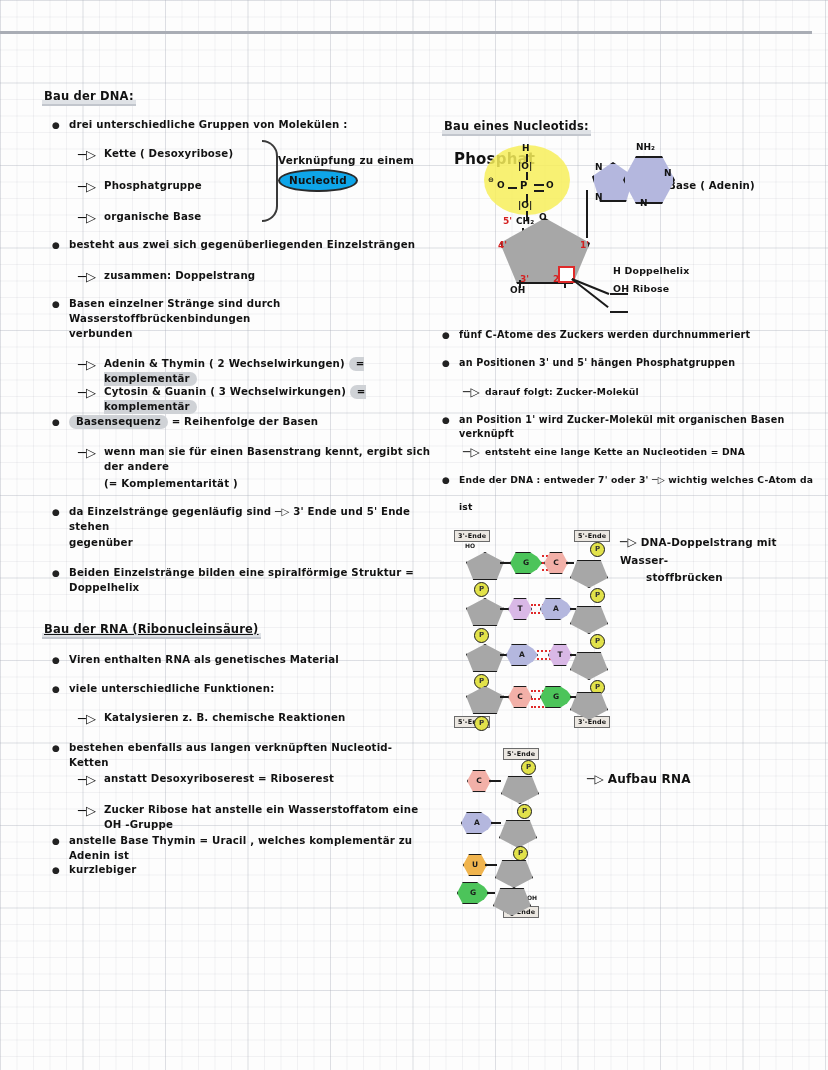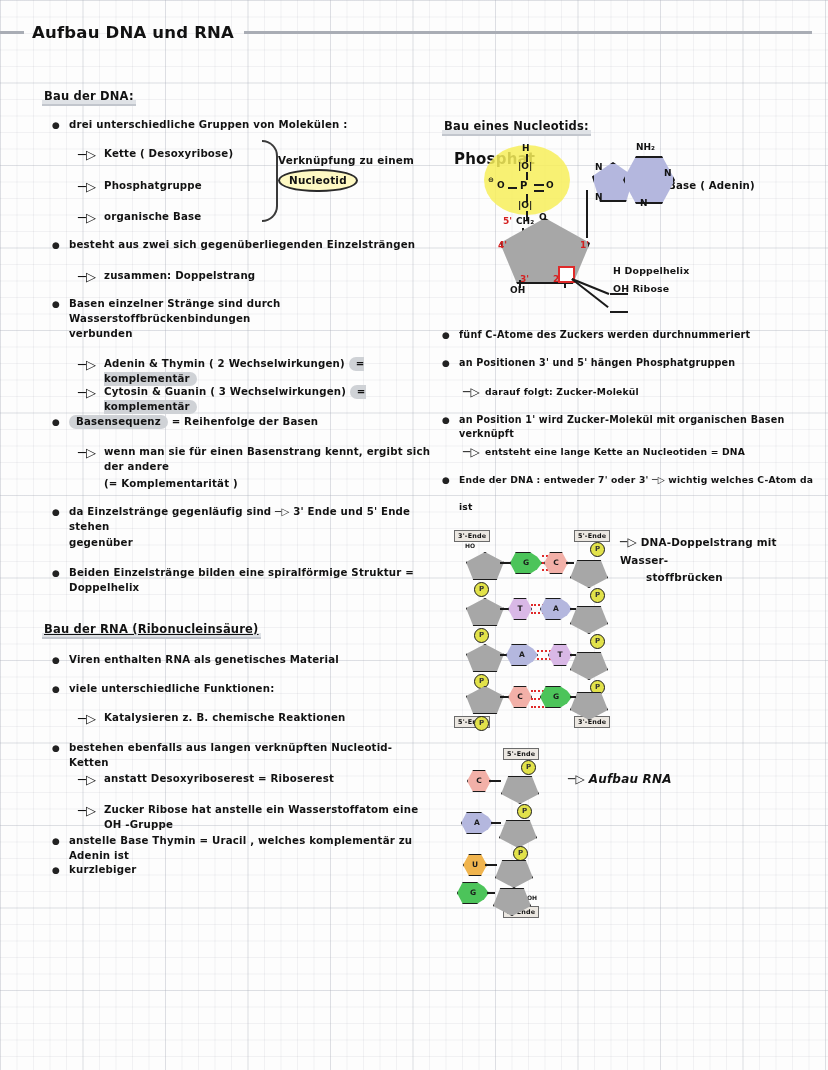--- a/index.html
+++ b/index.html
@@ -32,21 +32,21 @@
   .arrow{position:absolute;font-size:10.2px;line-height:1.45;}
   .arrow .ar{position:absolute;left:0;top:-1px;font-size:13px;}
   .arrow .txt{display:block;padding-left:26px;}
   .hl{background:#cfd2d6;border-radius:9px;padding:1px 7px 2px 7px;}
   .plain{position:absolute;font-size:10.2px;line-height:1.45;}
 
   
   #brace{position:absolute;left:262px;top:140px;width:14px;height:78px;
          border:2.2px solid #3a3a3a;border-left:none;border-radius:0 26px 26px 0;}
   #brace-label{position:absolute;left:278px;top:152px;font-size:10.4px;line-height:1.6;}
-  .ellipse{display:inline-block;border:2px solid #2a2a2a;border-radius:50%;padding:1px 9px 2px 9px;background:#fef9c3;}
+  .ellipse{display:inline-block;border:2px solid #2a2a2a;border-radius:50%;padding:1px 9px 2px 9px;background:#0ea5e9;}
 
   
   #nucleotide{position:absolute;left:440px;top:140px;width:380px;height:170px;}
   #phos-glow{position:absolute;left:44px;top:5px;width:86px;height:70px;border-radius:50%;
              background:#f7ef5a;opacity:.85;}
   .chem{position:absolute;font-size:9px;font-weight:700;white-space:nowrap;}
   .chem.red{color:#d41f1f;}
   .bond{position:absolute;background:#1b1b1b;}
   #sugar{position:absolute;left:60px;top:78px;width:86px;height:62px;background:#a7a7a7;
          border:2.4px solid #1b1b1b;
@@ -79,21 +79,20 @@
   .hbond{position:absolute;height:0;border-top:2.4px dotted #e02a2a;}
   .link{position:absolute;background:#1b1b1b;height:1.5px;}
   .smalllab{position:absolute;font-size:6px;font-weight:700;color:#1b1b1b;}
   .annot{position:absolute;font-size:10.4px;line-height:1.6;}
 </style>
 </head>
 <body>
 
 <div id="title-wrap">
   <div id="title-rule-left"></div>
-  <div id="page-title" class="hw">Aufbau DNA und RNA</div>
   <div id="title-rule-right"></div>
 </div>
 
 <div class="hw sec-head" style="position:absolute;left:42px;top:89px;">Bau der DNA:</div>
 
 <div class="hw bullet" style="left:52px;top:118px;width:340px;">
   <span class="dot">●</span>
   <span class="txt">drei unterschiedliche Gruppen von Molekülen :</span>
 </div>
 <div class="hw arrow" style="left:78px;top:147px;width:260px;">
@@ -363,16 +362,16 @@
   <div class="pho" style="left:58px;top:98px;">P</div>
   <div class="sug flip" style="left:40px;top:112px;"></div>
   <div class="base hex bU" style="left:8px;top:106px;">U</div>
   <div class="link" style="left:30px;top:116px;width:12px;"></div>
 
   <div class="sug flip" style="left:38px;top:140px;"></div>
   <div class="base pur bG" style="left:2px;top:134px;">G</div>
   <div class="link" style="left:32px;top:144px;width:8px;"></div>
 </div>
 
-<div class="hw annot" style="left:568px;top:770px;font-style:italic;">
+<div class="hw annot" style="left:587px;top:770px;">
   <span style="font-size:12px;">─▷</span>
   <span style="font-size:12px;">Aufbau RNA</span>
 </div>
 
 </body></html>

